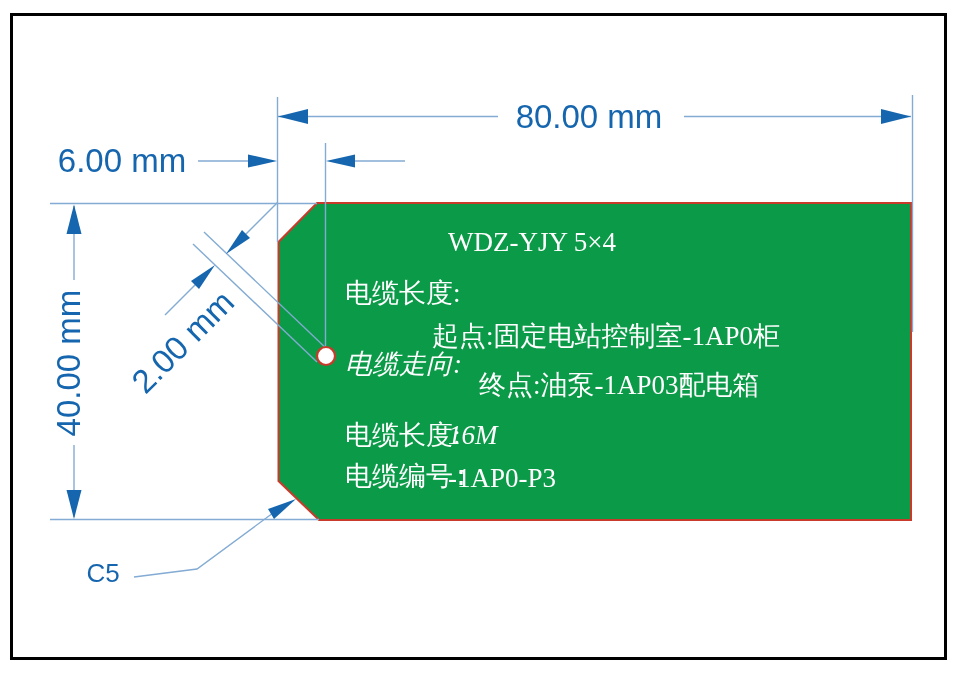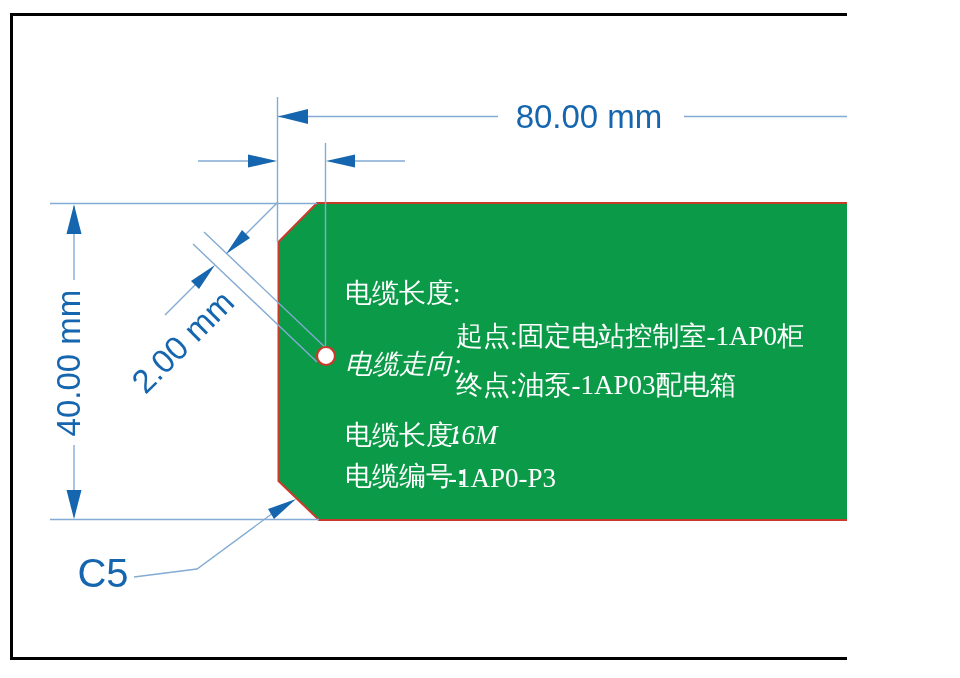--- a/index.html
+++ b/index.html
@@ -1,17 +1,17 @@
 <!DOCTYPE html>
 <html><head>
 <meta charset="utf-8">
 <style>
   html,body { margin:0; padding:0; background:#ffffff; }
   #canvas {
-    position:relative; width:847px; height:678px; background:#ffffff;
+    position:relative; width:960px; height:678px; background:#ffffff;
     overflow:hidden; font-family:"Liberation Sans","DejaVu Sans",sans-serif;
   }
   #frame {
     position:absolute; left:10px; top:13px; width:937px; height:647px;
     border:3px solid #000000; box-sizing:border-box;
   }
   #linework { position:absolute; left:0; top:0; width:960px; height:678px; }
 
   .dim-text {
     position:absolute; color:#1566ae; font-size:33px; line-height:34px;
@@ -77,33 +77,35 @@
       <polygon points="226,254 250,238 242,230"></polygon>
       <polygon points="215,265 199,289 191,281"></polygon>
       <polygon points="296,499 274,519 268,509"></polygon>
     </g>
 
     <circle cx="326" cy="356" r="9" fill="#ffffff" stroke="#c93a2b" stroke-width="2.2"></circle>
   </svg>
 
   <div class="dim-text" style="left:489px; top:100px; width:200px;">80.00 mm</div>
 
+  <div class="dim-text" style="left:42px; top:144px; width:160px;">6.00 mm</div>
 
   <div class="dim-text rot90" style="left:-31px; top:346px; width:200px;">40.00 mm</div>
 
   <div class="dim-text rot45" style="left:83px; top:325px; width:200px;">2.00 mm</div>
 
-  <div class="dim-text" style="left:70px; top:556px; width:66px; font-size:40px;">C5</div>
+  <div class="dim-text" style="left:70px; top:556px; width:66px; font-size:26px;">C5</div>
 
+  <div class="tag-text" style="left:448px; top:228px;">WDZ-YJY 5×4</div>
 
   <div class="tag-text" style="left:345px; top:279px;">电缆长度:</div>
 
-  <div class="tag-text" style="left:456px; top:322px;text-align:center;">起点:固定电站控制室-1AP0柜</div>
+  <div class="tag-text" style="left:432px; top:322px;text-align:center;">起点:固定电站控制室-1AP0柜</div>
   <div class="tag-text" style="left:345px; top:350px;font-style:italic;">电缆走向:</div>
-  <div class="tag-text" style="left:456px; top:371px;text-align:center;">终点:油泵-1AP03配电箱</div>
+  <div class="tag-text" style="left:479px; top:371px;text-align:center;">终点:油泵-1AP03配电箱</div>
 
   <div class="tag-text" style="left:345px; top:421px;">电缆长度:</div>
   <div class="tag-text" style="left:448px; top:421px;font-style:italic;">16M</div>
 
   <div class="tag-text" style="left:345px; top:464px;font-family:Liberation Mono, monospace;">电缆编号:</div>
   <div class="tag-text" style="left:448px; top:464px;">-1AP0-P3</div>
 
 </div>
 
 </body></html>

